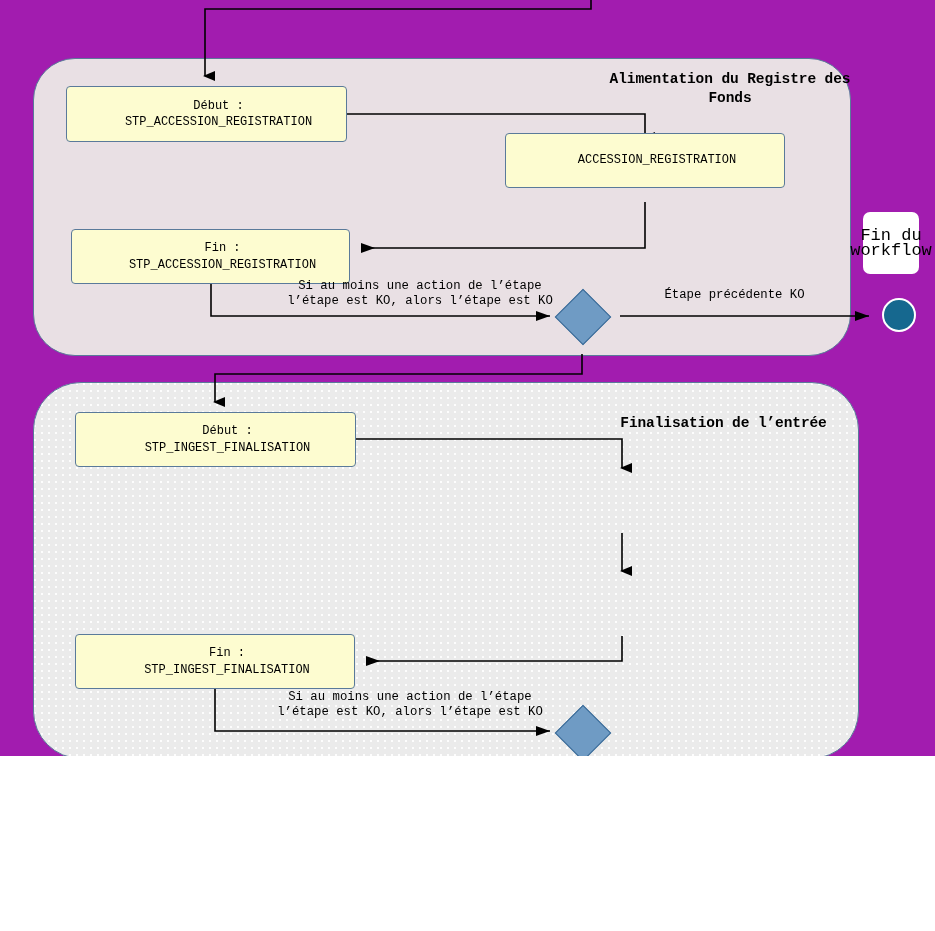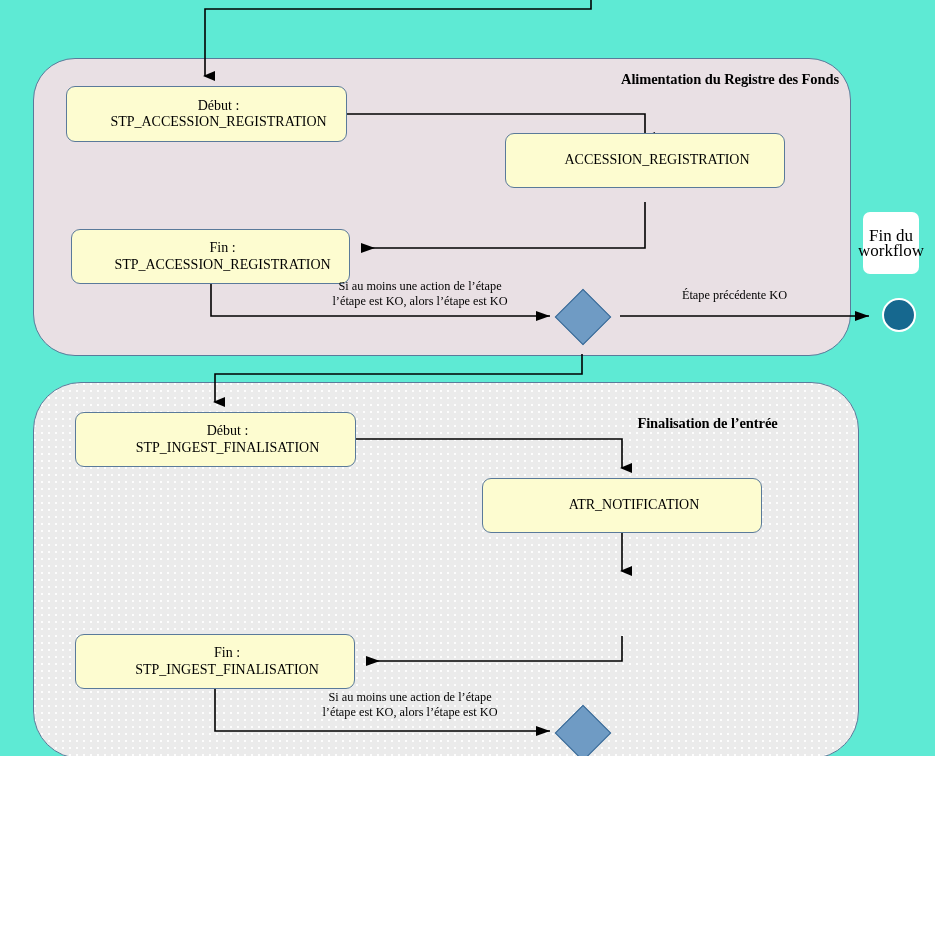--- a/index.html
+++ b/index.html
@@ -4,22 +4,22 @@
 <style>
   html, body {
     margin: 0;
     padding: 0;
     background: #ffffff;
   }
   #canvas {
     position: relative;
     width: 935px;
     height: 756px;
-    background: #5eead4;
-    font-family: Liberation Serif, serif;
+    background: #a21caf;
+    font-family: Liberation Mono, monospace;
     overflow: hidden;
   }
 
   
   .group {
     position: absolute;
     box-sizing: border-box;
     border: 1px solid #5a7a9a;
   }
   #group-accession {
@@ -45,34 +45,34 @@
   .group-title {
     position: absolute;
     font-weight: bold;
     font-size: 14.5px;
     color: #000;
     text-align: center;
     line-height: 19px;
     letter-spacing: -0.1px;
   }
   #title-accession { left: 600px; top: 70px; width: 260px; }
-  #title-finalisation { left: 570px; top: 414px; width: 275px; text-align: center; }
+  #title-finalisation { left: 586px; top: 414px; width: 275px; text-align: center; }
 
   
   .node {
     position: absolute;
     box-sizing: border-box;
     background: #fdfcd0;
     border: 1px solid #5a7a9a;
-    border-radius: 9px;
+    border-radius: 4px;
     display: flex;
     align-items: center;
     justify-content: center;
     text-align: center;
-    font-size: 14px;
+    font-size: 12px;
     color: #000;
     line-height: 16.5px;
     white-space: pre-line;
     padding-left: 24px;
   }
 
   #node-debut-accession   { left: 66px;  top: 86px;  width: 281px; height: 56px; }
   #node-accession-reg     { left: 505px; top: 133px; width: 280px; height: 55px; }
   #node-fin-accession     { left: 71px;  top: 229px; width: 279px; height: 55px; }
   #node-debut-ingest      { left: 75px;  top: 412px; width: 281px; height: 55px; }
@@ -202,21 +202,20 @@
 STP_ACCESSION_REGISTRATION</div>
 
   <div class="node" id="node-accession-reg">ACCESSION_REGISTRATION</div>
 
   <div class="node" id="node-fin-accession">Fin :
 STP_ACCESSION_REGISTRATION</div>
 
   <div class="node" id="node-debut-ingest">Début :
 STP_INGEST_FINALISATION</div>
 
-  <div class="node" id="node-atr-notification">ATR_NOTIFICATION</div>
 
 
   <div class="node" id="node-fin-ingest">Fin :
 STP_INGEST_FINALISATION</div>
 
   <div class="diamond" id="diamond-accession"></div>
 
   <div class="diamond" id="diamond-ingest"></div>
 
   <div class="end-circle" id="circle-accession-end"></div>

